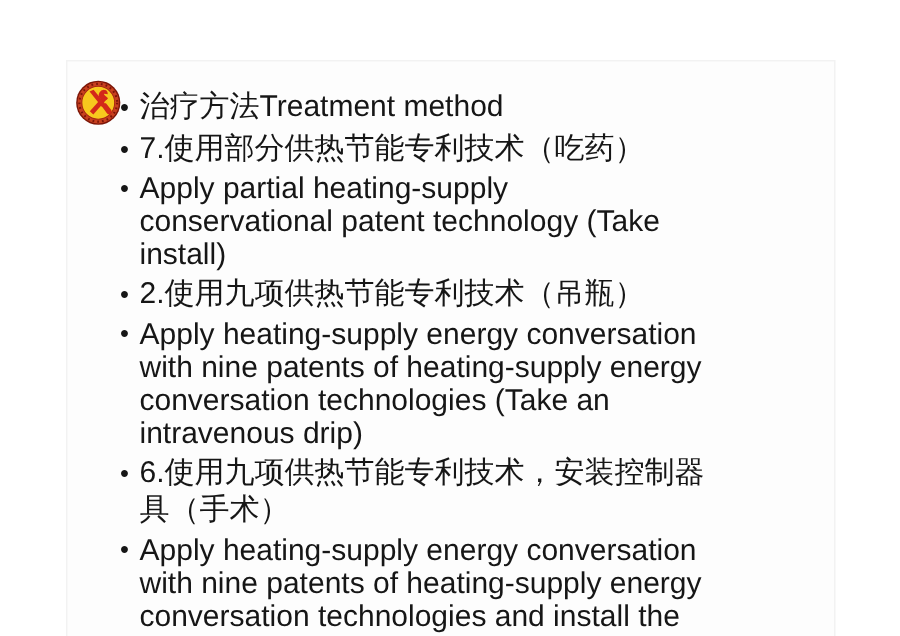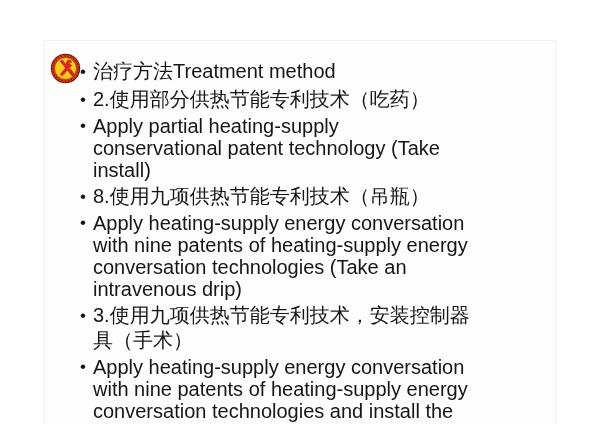--- a/index.html
+++ b/index.html
@@ -82,30 +82,30 @@
         <path d="M10.2 23.4 L20.2 12.2 L22.6 14.3 L12.6 25.5 Z" transform="translate(0,-1.5)"></path>
         <path d="M23.6 6.2 a3.6 3.6 0 1 0 1.4 5.6 l-2.3-0.6 l-0.5-2.6 l2.6 0.4 a3.6 3.6 0 0 0 -1.2 -2.8 Z" transform="translate(-2.2,1.2)"></path>
 
         <path d="M10.0 8.2 L12.8 7.0 L21.0 17.0 L18.6 19.0 Z"></path>
         <path d="M18.4 18.4 L21.2 16.2 L25.0 21.0 a1.9 1.9 0 0 1 -2.9 2.4 Z"></path>
       </g>
     </svg>
 
     <ul class="bullets">
       <li class="zh">治疗方法Treatment method</li>
-      <li class="zh">2.使用部分供热节能专利技术（吃药）</li>
+      <li class="zh">7.使用部分供热节能专利技术（吃药）</li>
       <li>Apply partial heating-supply
 conservational patent technology (Take
 install)</li>
-      <li class="zh">8.使用九项供热节能专利技术（吊瓶）</li>
+      <li class="zh">2.使用九项供热节能专利技术（吊瓶）</li>
       <li>Apply heating-supply energy conversation
 with nine patents of heating-supply energy
 conversation technologies (Take an
 intravenous drip)</li>
-      <li class="zh">3.使用九项供热节能专利技术，安装控制器
+      <li class="zh">6.使用九项供热节能专利技术，安装控制器
 具（手术）</li>
       <li>Apply heating-supply energy conversation
 with nine patents of heating-supply energy
 conversation technologies and install the
 control equipment (Surgery)</li>
     </ul>
 
   </div>
 </div>
 

